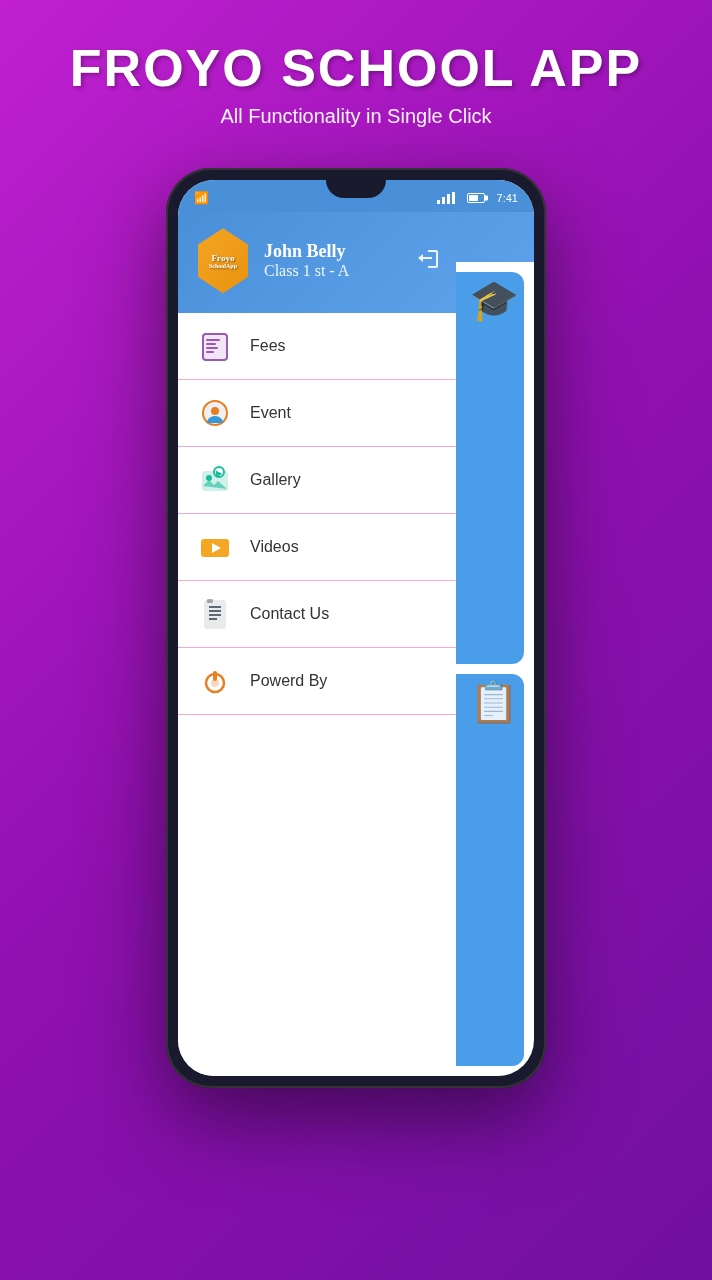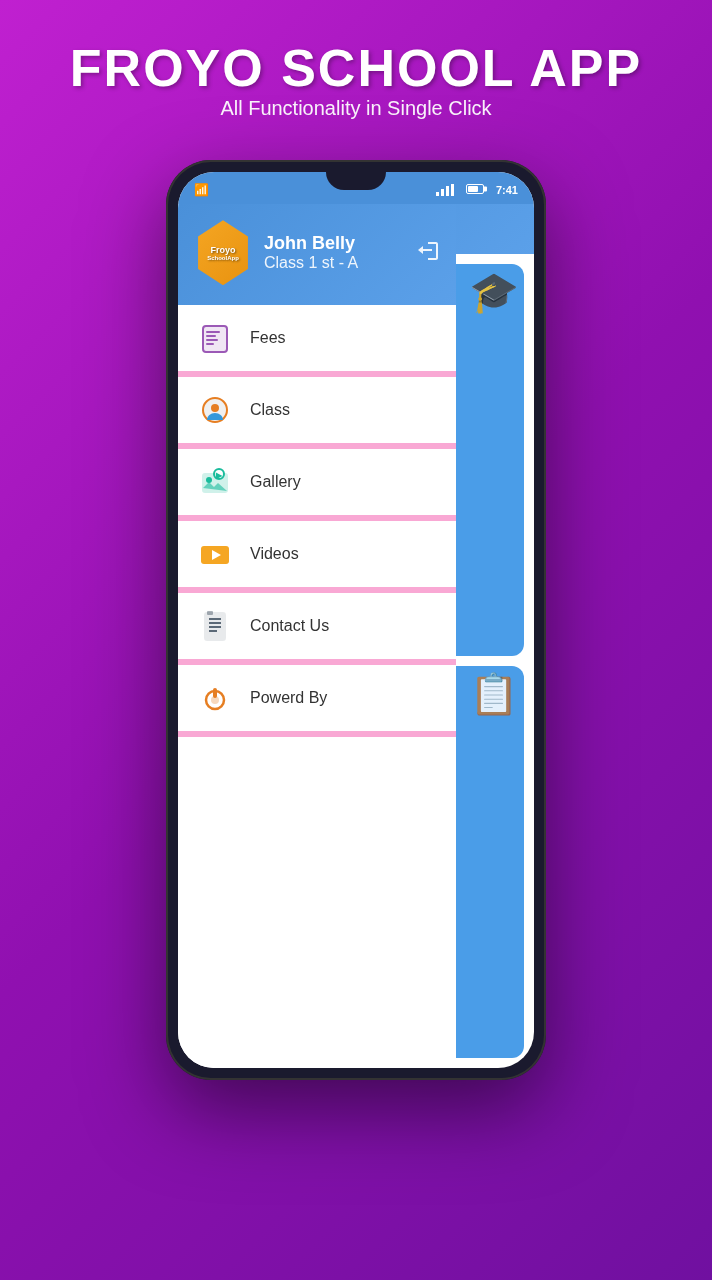--- a/index.html
+++ b/index.html
@@ -21,20 +21,21 @@
     .page-title {
       font-size: 52px;
       font-weight: 900;
       letter-spacing: 2px;
       text-shadow: 2px 2px 4px rgba(0,0,0,0.3);
       line-height: 1.1;
     }
     .page-subtitle {
       font-size: 20px;
       font-weight: 400;
+      margin-top: 8px;
       opacity: 0.95;
     }
     .phone-wrapper {
       display: flex;
       justify-content: center;
       margin-top: 20px;
     }
     .phone {
       width: 380px;
       height: 920px;
@@ -79,24 +80,25 @@
       padding: 4px 16px 0;
       z-index: 15;
     }
     .status-left {
       display: flex;
       align-items: center;
       gap: 4px;
     }
     .status-right {
       display: flex;
+      align-items: center;
       gap: 12px;
       font-size: 11px;
       color: white;
-      font-weight: 700;
+      font-weight: 400;
     }
     .wifi-icon {
       color: white;
       font-size: 12px;
     }
     .signal-bars {
       display: flex;
       align-items: flex-end;
       gap: 2px;
       height: 12px;
@@ -143,20 +145,21 @@
       z-index: 10;
       display: flex;
       flex-direction: column;
     }
     .drawer-header {
       background: linear-gradient(135deg, #4a90d9, #5ba0e9);
       padding: 16px 16px 20px;
       display: flex;
       align-items: center;
       justify-content: space-between;
+      font-family: Liberation Serif, serif;
     }
     .drawer-header-left {
       display: flex;
       align-items: center;
       gap: 12px;
     }
     .logo-badge {
       width: 58px;
       height: 65px;
       background: linear-gradient(135deg, #f5a623, #e8920f);
@@ -220,21 +223,21 @@
     }
     .menu-items {
       flex: 1;
       overflow-y: auto;
       overflow-x: hidden;
     }
     .menu-item {
       display: flex;
       align-items: center;
       padding: 14px 18px;
-      border-bottom: 6px solid #f9a8d4;
+      border-bottom: 1px solid #f9a8d4;
       cursor: pointer;
       gap: 16px;
     }
     .menu-icon-wrap {
       width: 38px;
       height: 38px;
       display: flex;
       align-items: center;
       justify-content: center;
       flex-shrink: 0;
@@ -376,21 +379,21 @@
           </div>
 
           <div class="menu-item">
             <div class="menu-icon-wrap">
               <svg width="32" height="32" viewBox="0 0 32 32">
                 <circle cx="16" cy="16" r="12" fill="#f0f0f0" stroke="#e67e22" stroke-width="2"></circle>
                 <circle cx="16" cy="14" r="4" fill="#e67e22"></circle>
                 <path d="M8 26c0-4 3.6-7 8-7s8 3 8 7" fill="#3498db"></path>
               </svg>
             </div>
-            <span class="menu-label">Class</span>
+            <span class="menu-label">Event</span>
           </div>
 
 
           <div class="menu-item">
             <div class="menu-icon-wrap">
               <svg width="32" height="32" viewBox="0 0 32 32">
                 <rect x="4" y="8" width="24" height="18" rx="2" fill="#1abc9c" opacity="0.2" stroke="#1abc9c" stroke-width="2"></rect>
                 <circle cx="10" cy="14" r="3" fill="#1abc9c"></circle>
                 <path d="M4 22l6-6 5 5 4-4 9 8" fill="#1abc9c" opacity="0.6"></path>
                 <circle cx="20" cy="8" r="5" fill="#fff" stroke="#1abc9c" stroke-width="2"></circle>

